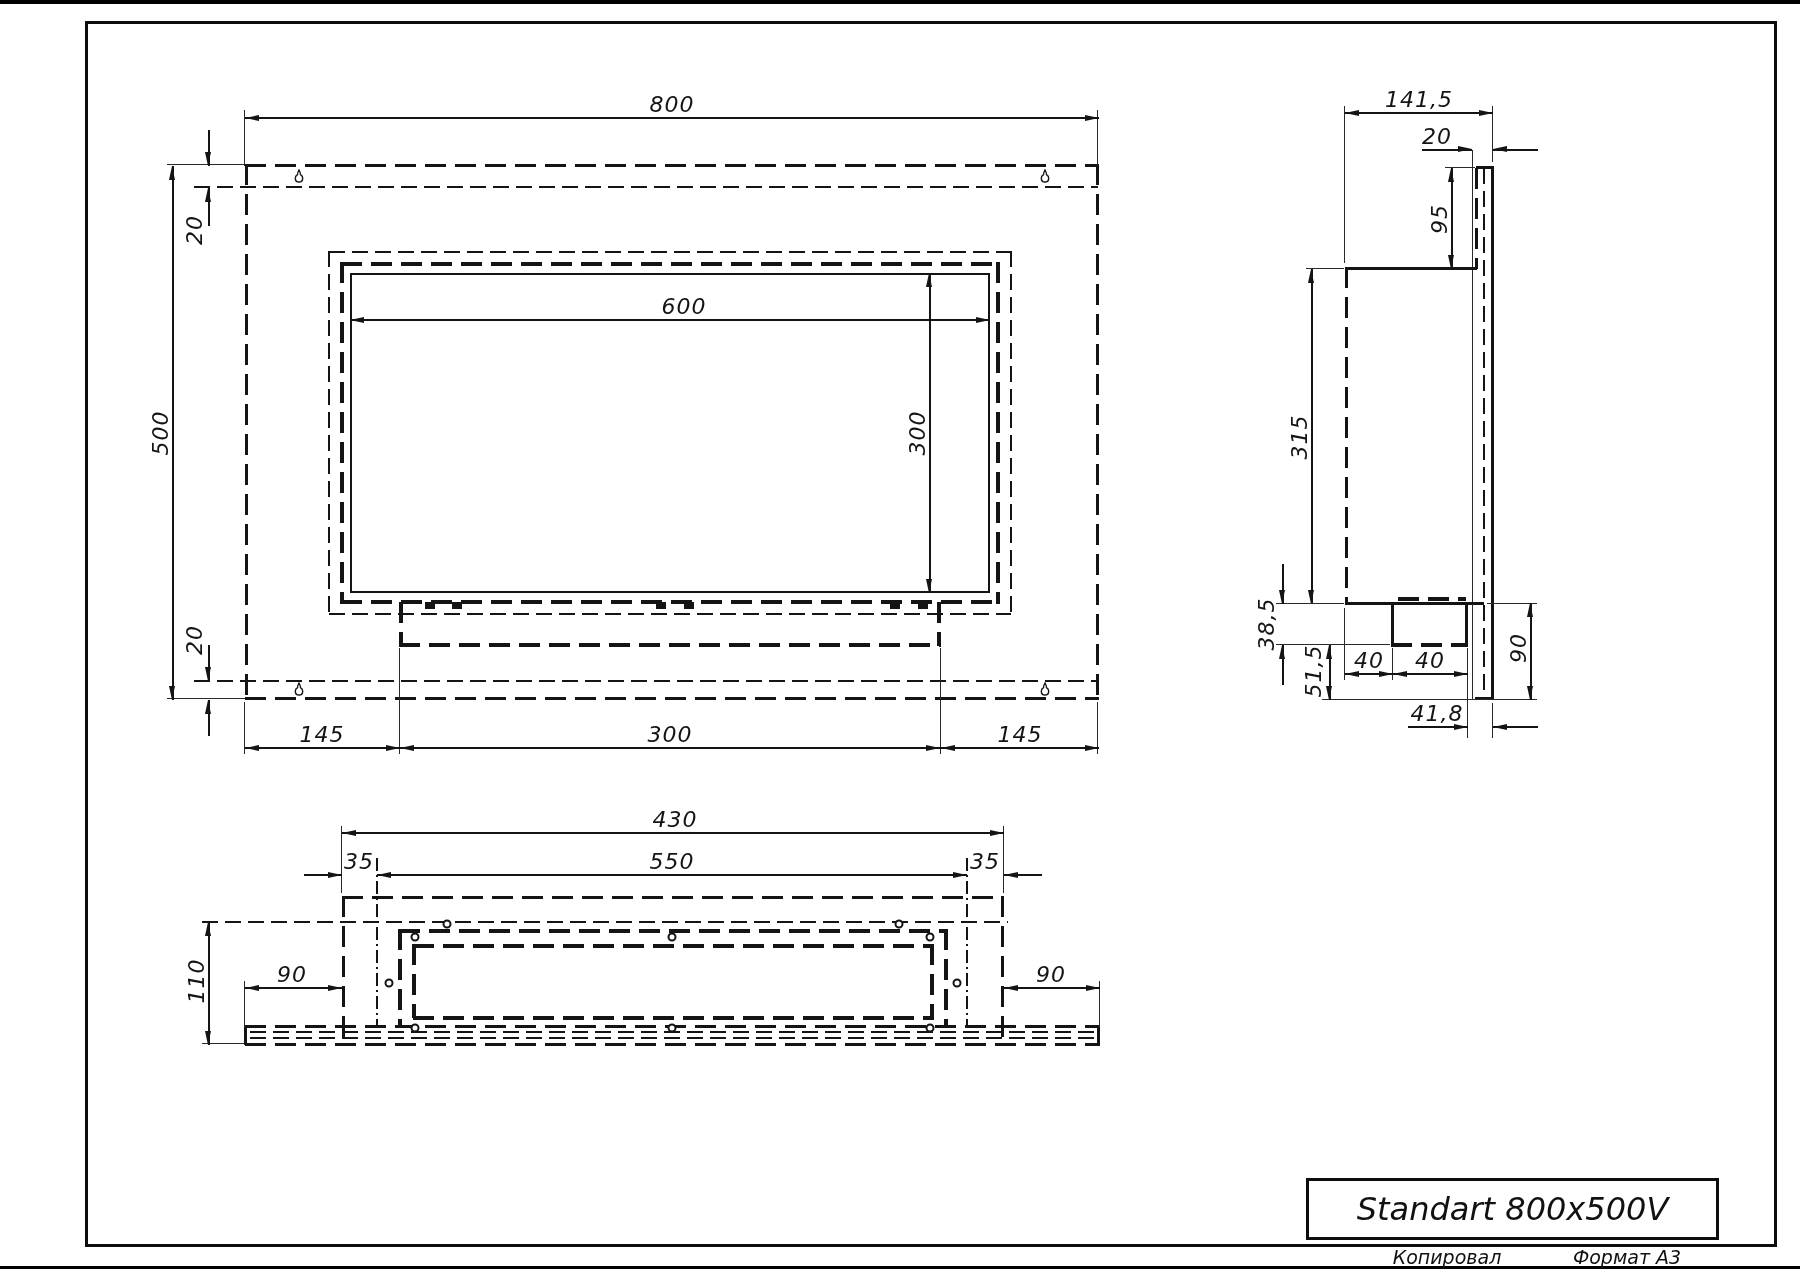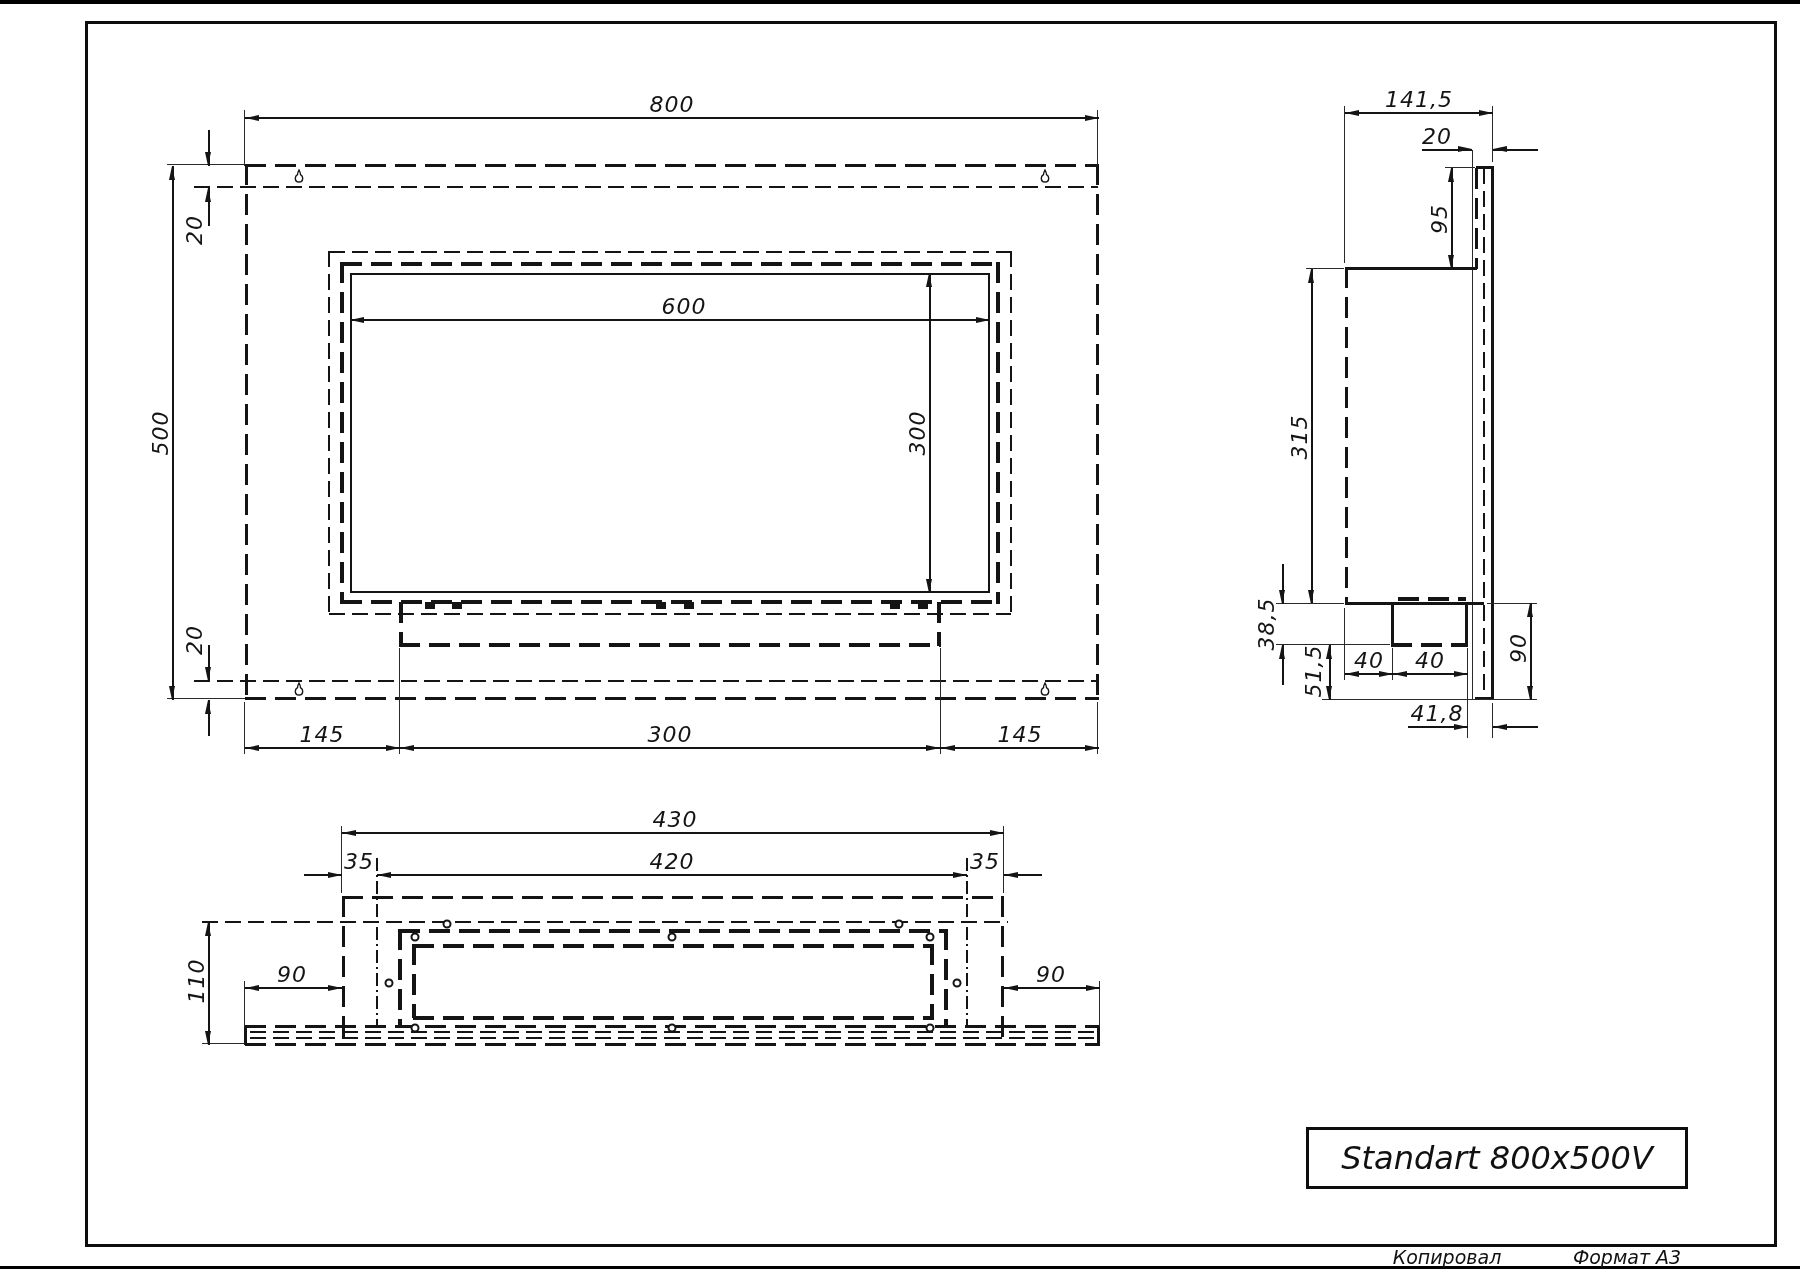--- a/index.html
+++ b/index.html
@@ -41,21 +41,21 @@
 </style>
 </head>
 <body>
 
 <div id="canvas">
 
   <div class="bar" style="left:0;top:0;width:1800px;height:4px"></div>
   <div class="bar" style="left:0;top:1266px;width:1800px;height:3px"></div>
   <div id="frame" style="left:85px;top:21px;width:1692px;height:1226px"></div>
 
-  <div id="tblock" style="left:1306px;top:1127px;width:382px;height:62px">
+  <div id="tblock" style="left:1306px;top:1178px;width:413px;height:62px">
     <div class="t">Standart 800x500V</div>
   </div>
   <div class="foot" style="left:1447px;top:1257px">Копировал</div>
   <div class="foot" style="left:1627px;top:1257px">Формат А3</div>
 
   <div class="hD" style="left:245px;top:164px;width:854px;height:3px"></div>
   <div class="hD" style="left:245px;top:697px;width:854px;height:3px"></div>
   <div class="vD" style="left:245px;top:164px;width:3px;height:536px"></div>
   <div class="vD" style="left:1096px;top:164px;width:3px;height:536px"></div>
 
@@ -266,21 +266,21 @@
   <div class="e" style="left:341px;top:826px;width:1px;height:67px"></div>
   <div class="e" style="left:1003px;top:826px;width:1px;height:67px"></div>
   <div class="h" style="left:342px;top:832px;width:662px;height:2px"></div>
   <div class="ar aL" style="left:342px;top:830px"></div>
   <div class="ar aR" style="left:990px;top:830px"></div>
   <div class="lbl" style="left:675px;top:819px">430</div>
 
   <div class="h" style="left:377px;top:874px;width:590px;height:2px"></div>
   <div class="ar aL" style="left:377px;top:872px"></div>
   <div class="ar aR" style="left:953px;top:872px"></div>
-  <div class="lbl" style="left:672px;top:861px">420</div>
+  <div class="lbl" style="left:672px;top:861px">550</div>
   <div class="h" style="left:304px;top:874px;width:38px;height:1.5px"></div>
   <div class="ar aR" style="left:328px;top:872px"></div>
   <div class="lbl" style="left:359px;top:861px">35</div>
   <div class="h" style="left:1004px;top:874px;width:38px;height:1.5px"></div>
   <div class="ar aL" style="left:1004px;top:872px"></div>
   <div class="lbl" style="left:985px;top:861px">35</div>
 
   <div class="e" style="left:202px;top:1043px;width:42px;height:1px"></div>
   <div class="v" style="left:208px;top:922px;width:2px;height:123px"></div>
   <div class="ar aU" style="left:205px;top:922px"></div>

